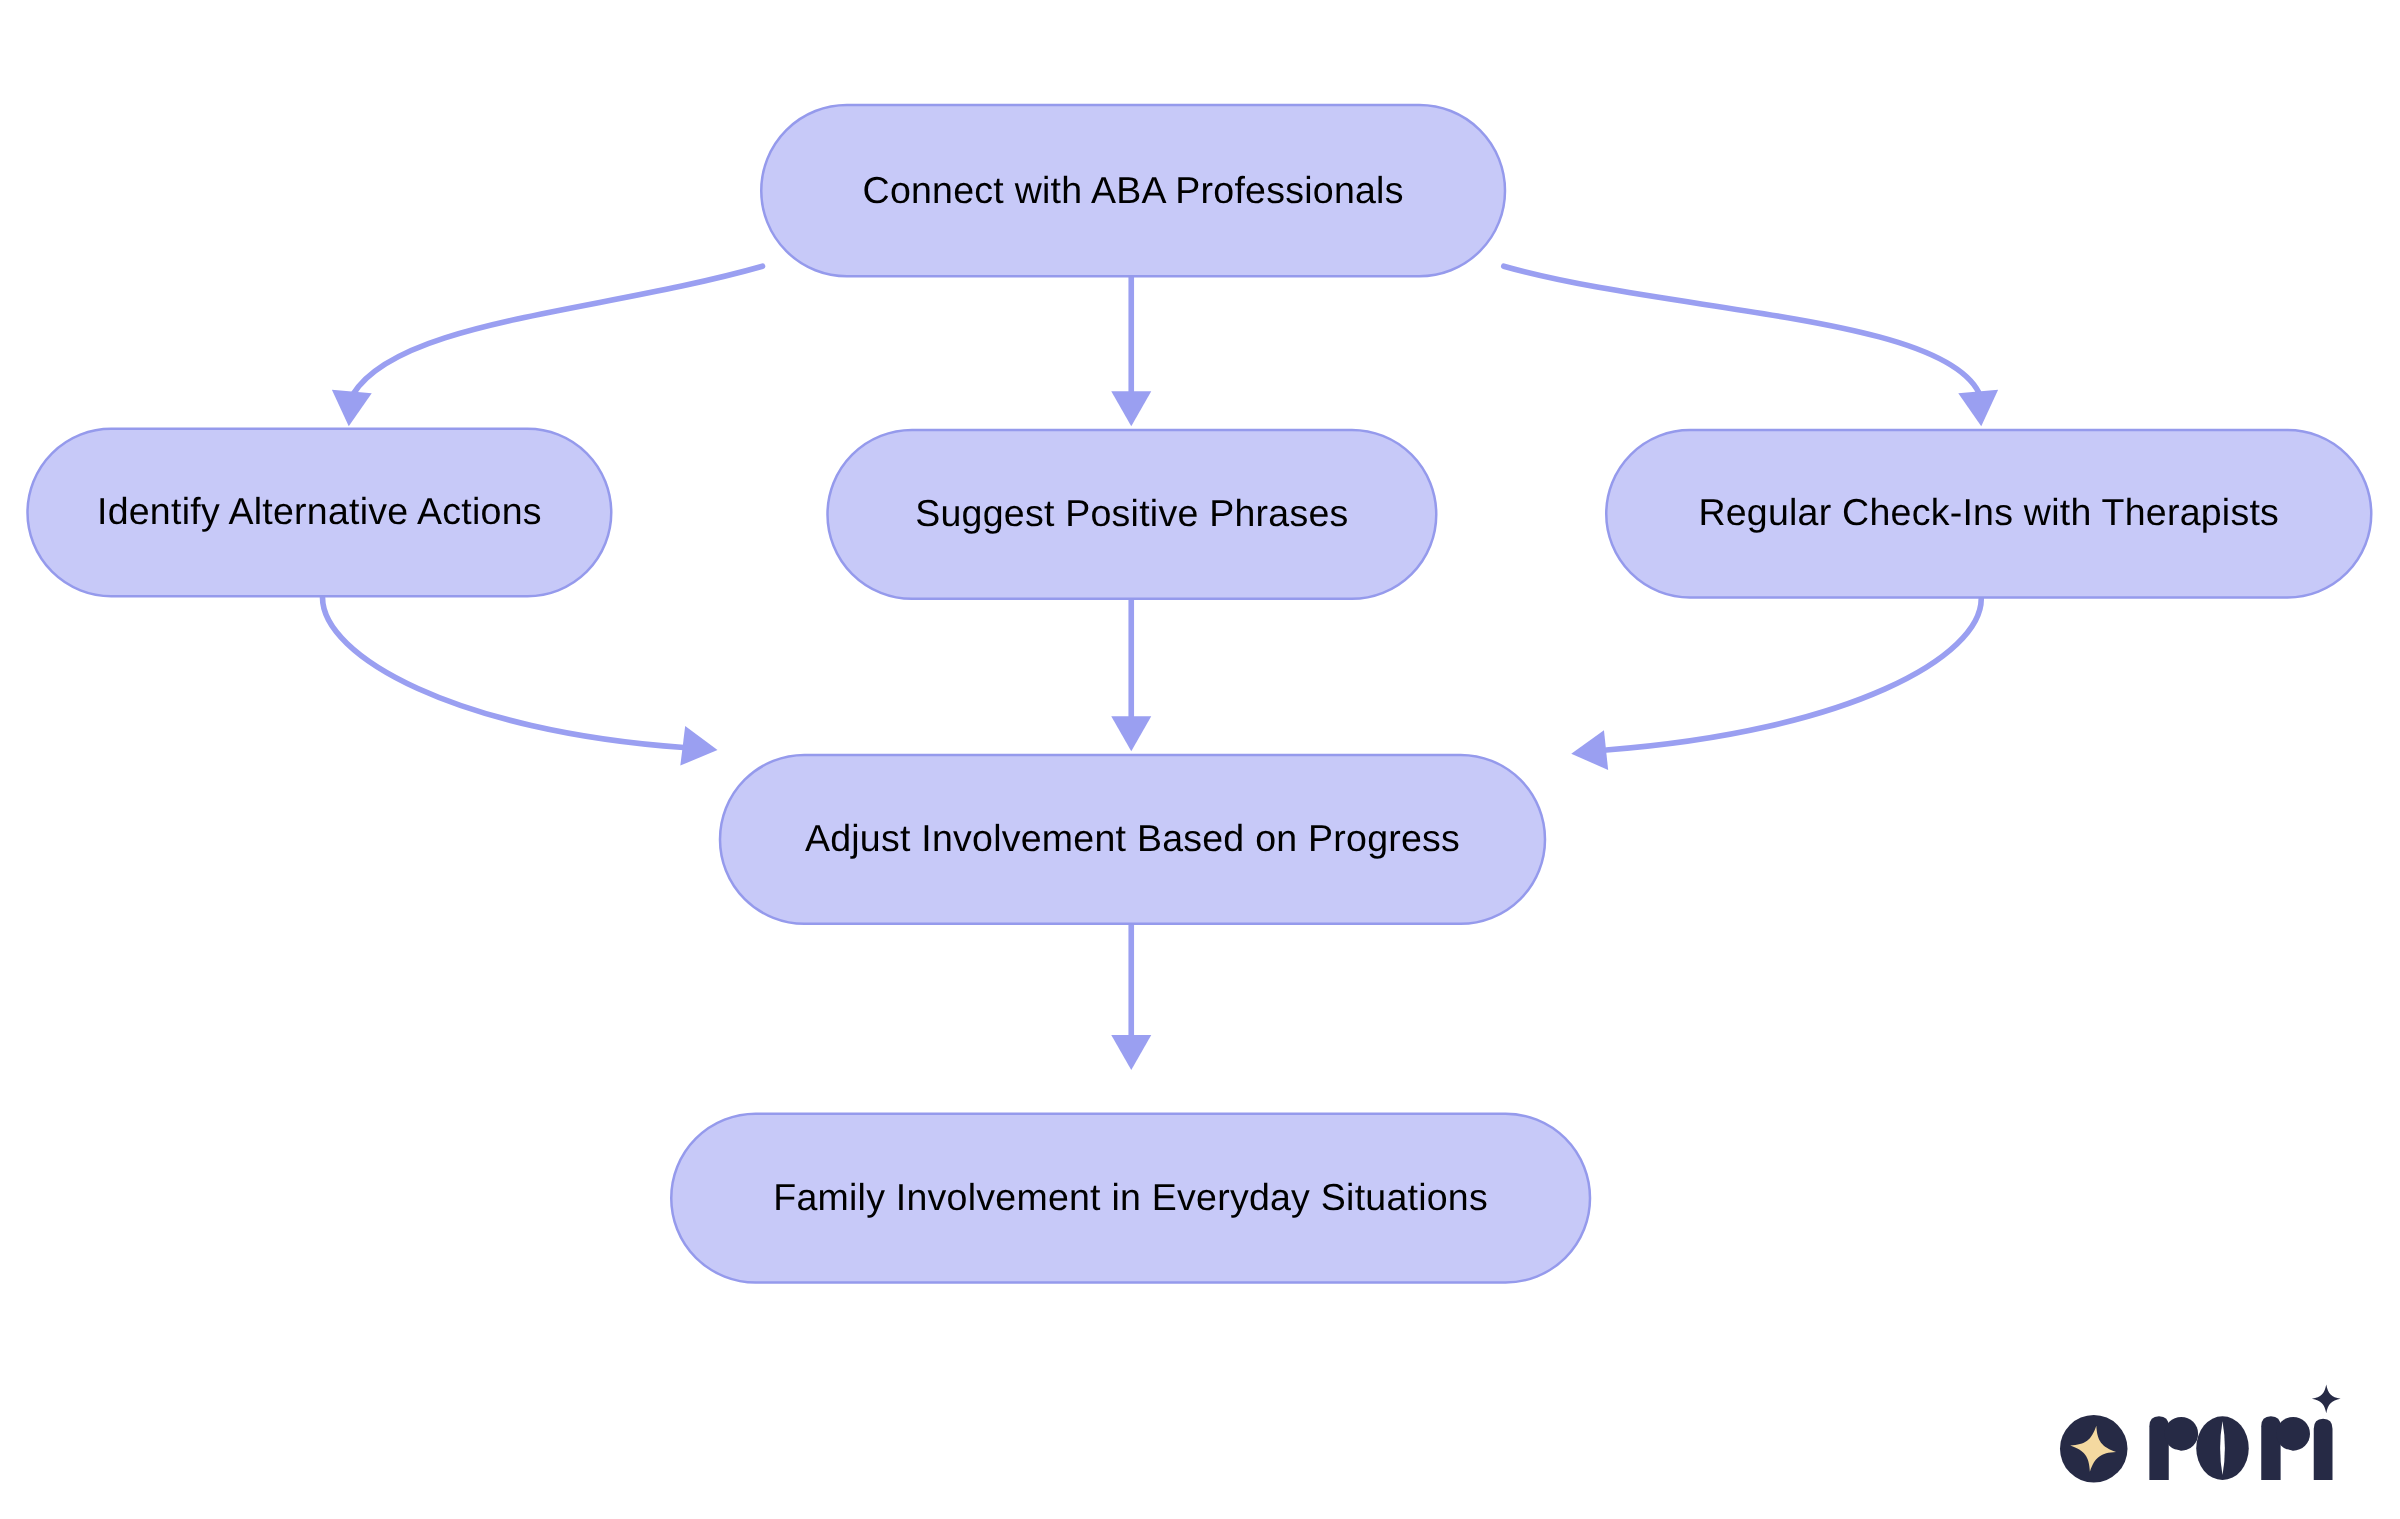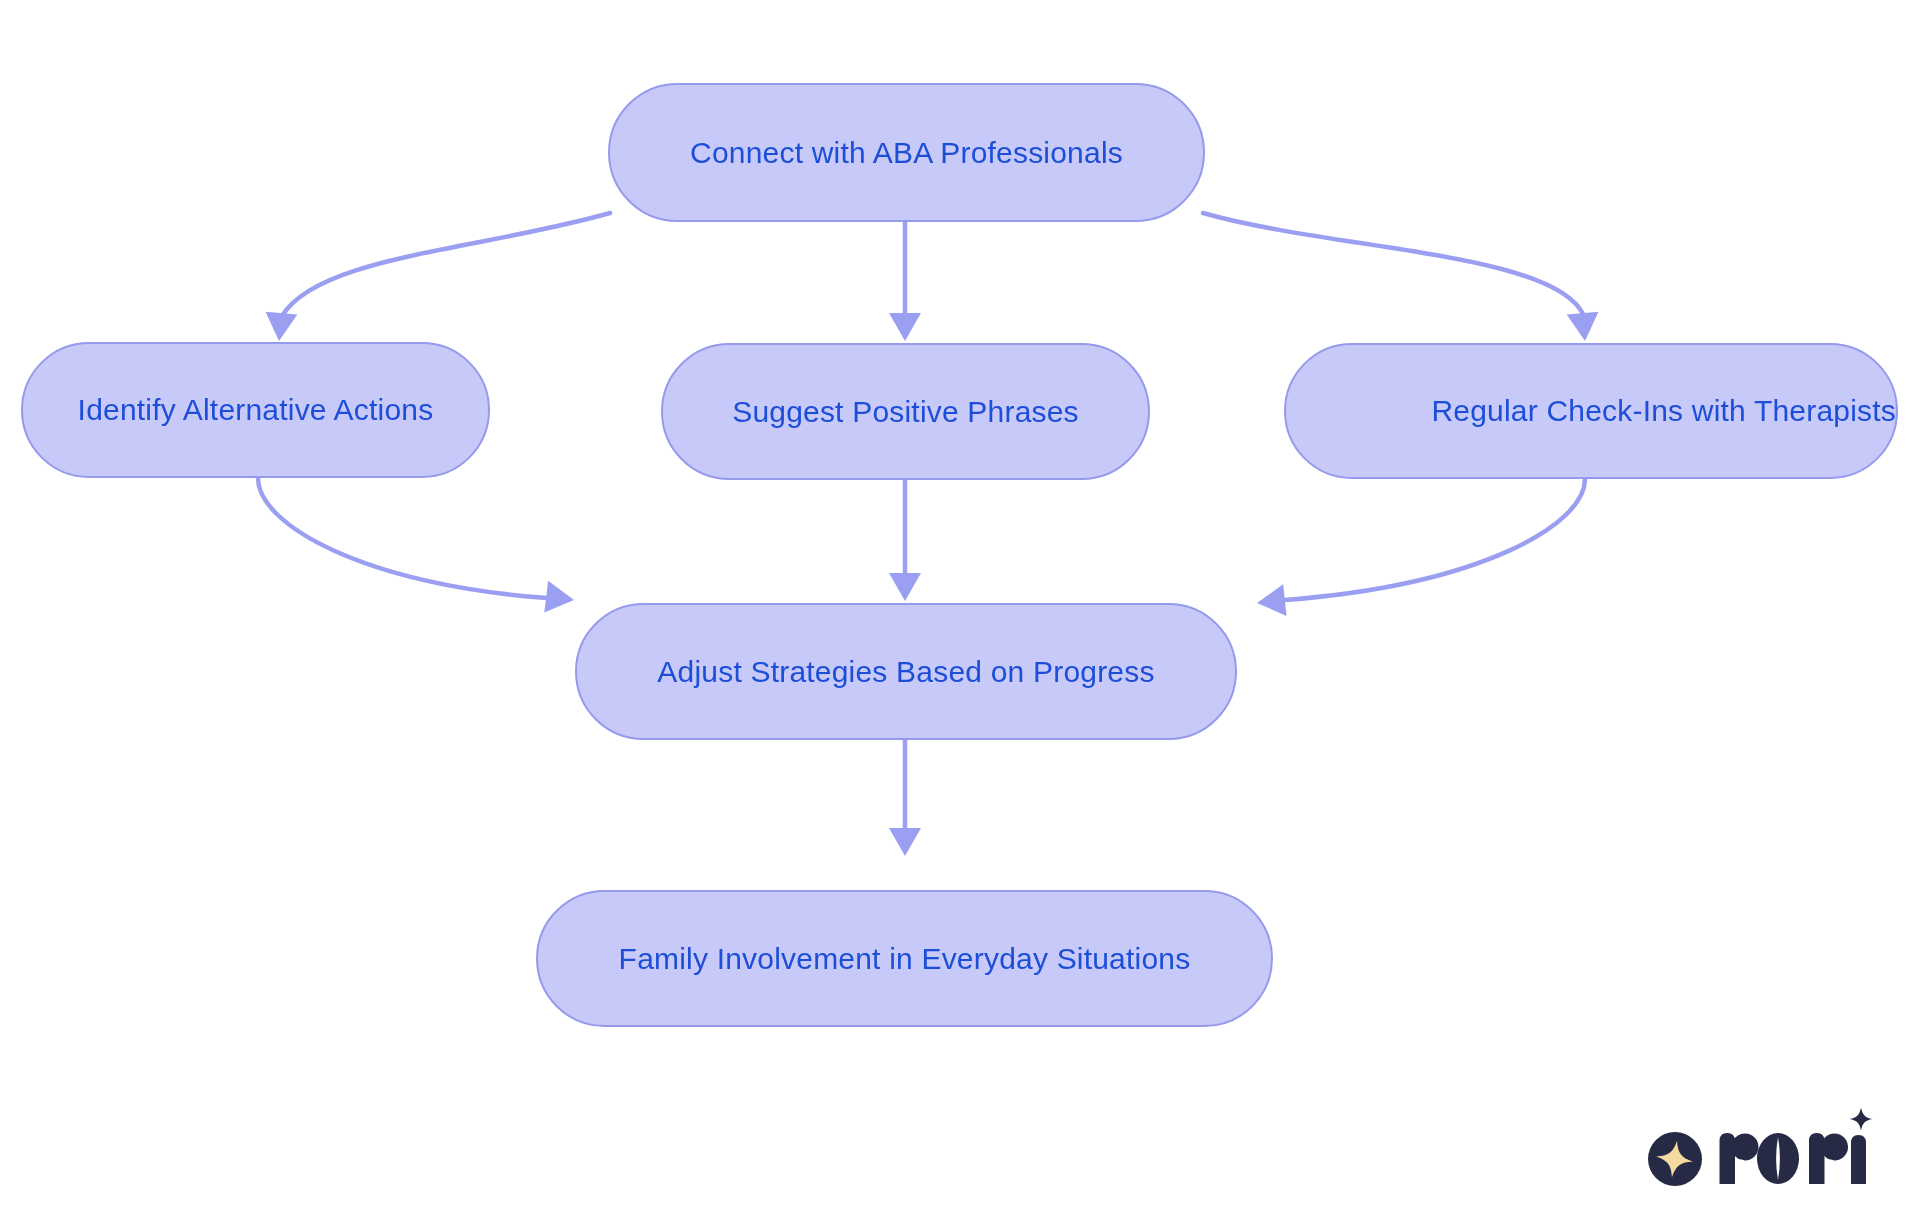--- a/index.html
+++ b/index.html
@@ -26,21 +26,21 @@
     box-sizing: border-box;
     background: #c7c9f8;
     border: 2px solid #959aec;
     border-radius: 70px;
     display: flex;
     align-items: center;
     justify-content: center;
     text-align: center;
   }
   .node-label {
-    color: #1d4ed8;
+    color: #000000;
     font-size: 30px;
     letter-spacing: 0.2px;
     white-space: nowrap;
   }
   .logo {
     position: absolute;
     left: 1646px;
     top: 1106px;
     width: 232px;
     height: 92px;
@@ -71,25 +71,25 @@
   <div id="nodes-layer">
       <div class="node" style="left: 608px; top: 83px; width: 597px; height: 139px; background: rgb(199, 201, 248); border-color: rgb(149, 154, 236);">
         <span class="node-label">Connect with ABA Professionals</span>
       </div>
       <div class="node" style="left: 21px; top: 342px; width: 469px; height: 136px; background: rgb(199, 201, 248); border-color: rgb(149, 154, 236);">
         <span class="node-label">Identify Alternative Actions</span>
       </div>
       <div class="node" style="left: 661px; top: 343px; width: 489px; height: 137px; background: rgb(199, 201, 248); border-color: rgb(149, 154, 236); justify-content: center;">
         <span class="node-label">Suggest Positive Phrases</span>
       </div>
-      <div class="node" style="left: 1284px; top: 343px; width: 614px; height: 136px; background: rgb(199, 201, 248); border-color: rgb(149, 154, 236); justify-content: flex-end;">
+      <div class="node" style="left: 1284px; top: 343px; width: 614px; height: 136px; background: rgb(199, 201, 248); border-color: rgb(149, 154, 236);">
         <span class="node-label">Regular Check-Ins with Therapists</span>
       </div>
       <div class="node" style="left: 575px; top: 603px; width: 662px; height: 137px; background: rgb(199, 201, 248); border-color: rgb(149, 154, 236);">
-        <span class="node-label">Adjust Strategies Based on Progress</span>
+        <span class="node-label">Adjust Involvement Based on Progress</span>
       </div>
       <div class="node" style="left: 536px; top: 858px; width: 737px; height: 137px; background: rgb(199, 201, 248); border-color: rgb(149, 154, 236); margin-top: 32px;">
         <span class="node-label">Family Involvement in Everyday Situations</span>
       </div>
     </div>
 
   <div class="logo">
     <svg width="232" height="92" viewBox="0 0 232 92" xmlns="http://www.w3.org/2000/svg" role="img" aria-label="rori">
 
       <g>

